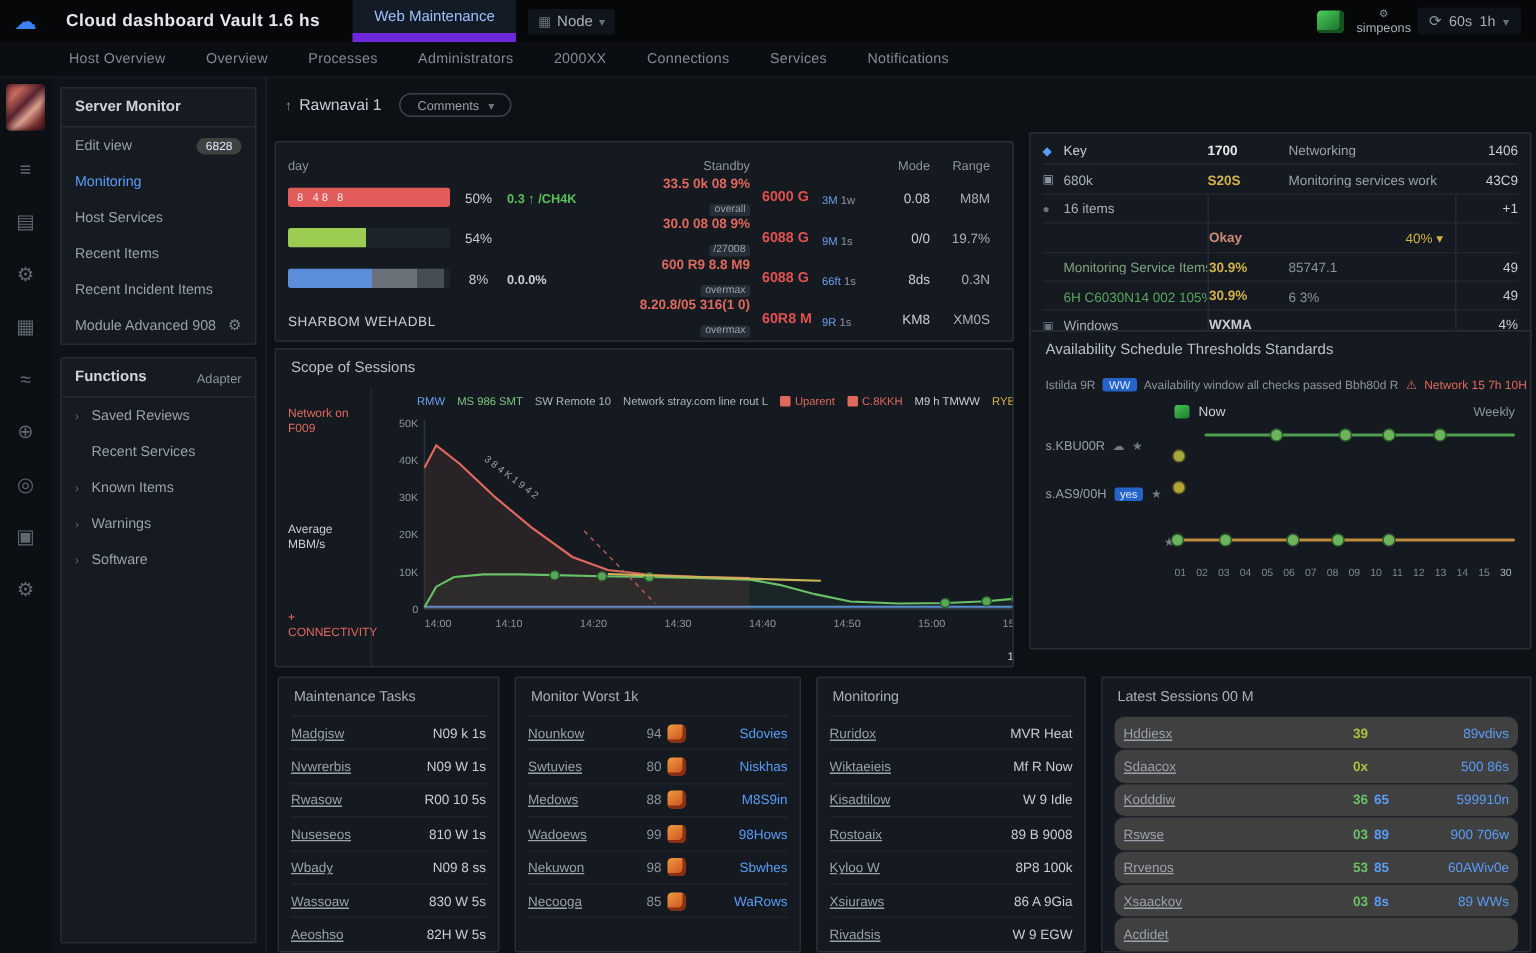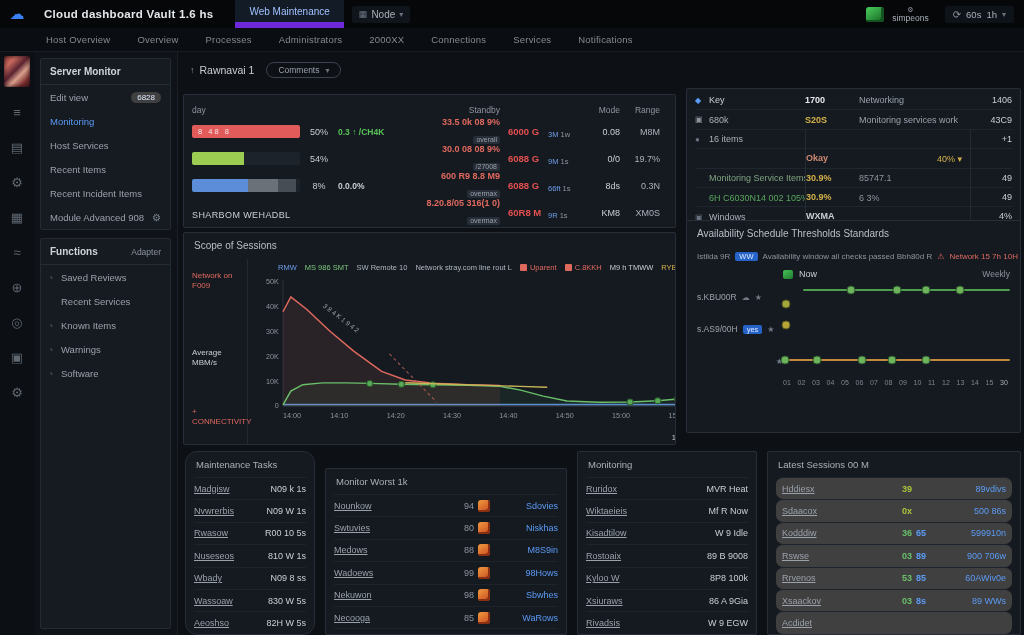--- a/index.html
+++ b/index.html
@@ -13,21 +13,21 @@
   .apptitle { font-size:11.5px; font-weight:bold; color:#e4e7eb; letter-spacing:.3px; margin-left:10px; }
   .chip { height:28px; display:flex; align-items:center; padding:0 14px; margin-left:22px;
     background:#131b26; border-bottom:6px solid #6d28d9; color:#9fc1ff; font-size:10px; }
   .nodebox { display:flex; align-items:center; gap:4px; margin-left:8px; background:#10151c;
     border-radius:2px; padding:3px 7px; font-size:10px; color:#aab0b8; }
   .nodebox .ni { color:#6a7280; font-size:9px; }
   .caret { color:#6a7280; font-size:8px; }
   .hspacer { flex:1; }
   .greenicon { width:18px; height:15px; border-radius:3px; margin-right:8px;
     background:linear-gradient(145deg,#45c457 10%,#1f7a2e 80%); box-shadow:inset -3px -2px 0 #145220; }
-  .userstack { display:flex; flex-direction:column; align-items:center; line-height:1; margin-right:16px; }
+  .userstack { display:flex; flex-direction:column; align-items:center; line-height:1; margin-right:4px; }
   .userstack .ug { font-size:7px; color:#8d949e; }
   .userstack .un { font-size:8.5px; color:#aab0b8; margin-top:1px; }
   .refresh { display:flex; align-items:center; gap:5px; font-size:9.5px; color:#aab0b8;
     background:#0e1319; border-radius:2px; padding:3px 8px; margin-right:10px; }
   .refresh .ri { color:#8d949e; font-size:10px; }
 
   
   .tabsrow { position:absolute; left:0; top:28px; width:1024px; height:24px; background:#0a0d11;
     border-bottom:1px solid #171c22; display:flex; align-items:center; padding-left:46px; z-index:4; }
   .tab { font-size:9.5px; color:#848b95; margin-right:27px; letter-spacing:.2px; }
@@ -127,21 +127,21 @@
   .avlabel .ic { color:#717a85; font-size:8px; }
   .avtrack { position:relative; flex:1; }
   .avline { position:absolute; height:2px; border-radius:1px; }
   .avdot { position:absolute; width:9px; height:9px; border-radius:50%; transform:translate(-50%,-50%);
     border:1px solid #2e5b2e; }
   .avticks { display:flex; justify-content:space-between; margin:2px 12px 0 96px; font-size:7px; color:#7d858f; }
 
   
   #bottomRow { position:absolute; left:7px; top:399px; right:3px; height:184px; display:flex; gap:10px; }
   .bpanel { background:#151a21; border:1px solid #272e38; border-radius:2px; overflow:hidden; }
-  .bpanel.p1 { width:130px;border-radius:12px; } .bpanel.p2 { width:242px;margin-top:17px; } .bpanel.p3 { width:180px; } .bpanel.p4 { flex:1; }
+  .bpanel.p1 { width:148px; } .bpanel.p2 { width:191px; } .bpanel.p3 { width:180px; } .bpanel.p4 { flex:1; }
   .btitle { height:25px; line-height:25px; padding:0 10px; font-size:9.5px; color:#aab0b8; }
   .brow { display:flex; align-items:center; height:22.4px; margin:0 8px; border-top:1px solid #1e242c;
     font-size:9px; color:#9aa1ab; }
   .brow .n { flex:1; white-space:nowrap; overflow:hidden;text-decoration:underline; }
   .brow .v { color:#c9ced5; white-space:nowrap; }
   .brow.alert { display:grid; grid-template-columns:1fr 24px 18px 62px; }
   .acount { color:#8d949e; text-align:right; padding-right:4px; }
   .aicon { width:12px; height:12px; border-radius:3px; background:linear-gradient(145deg,#f09a3e,#c74a1f);
     box-shadow:inset -2px -2px 0 #8a2f12; }
   .alink { color:#5b9bf5; text-align:right; white-space:nowrap; overflow:hidden; }

